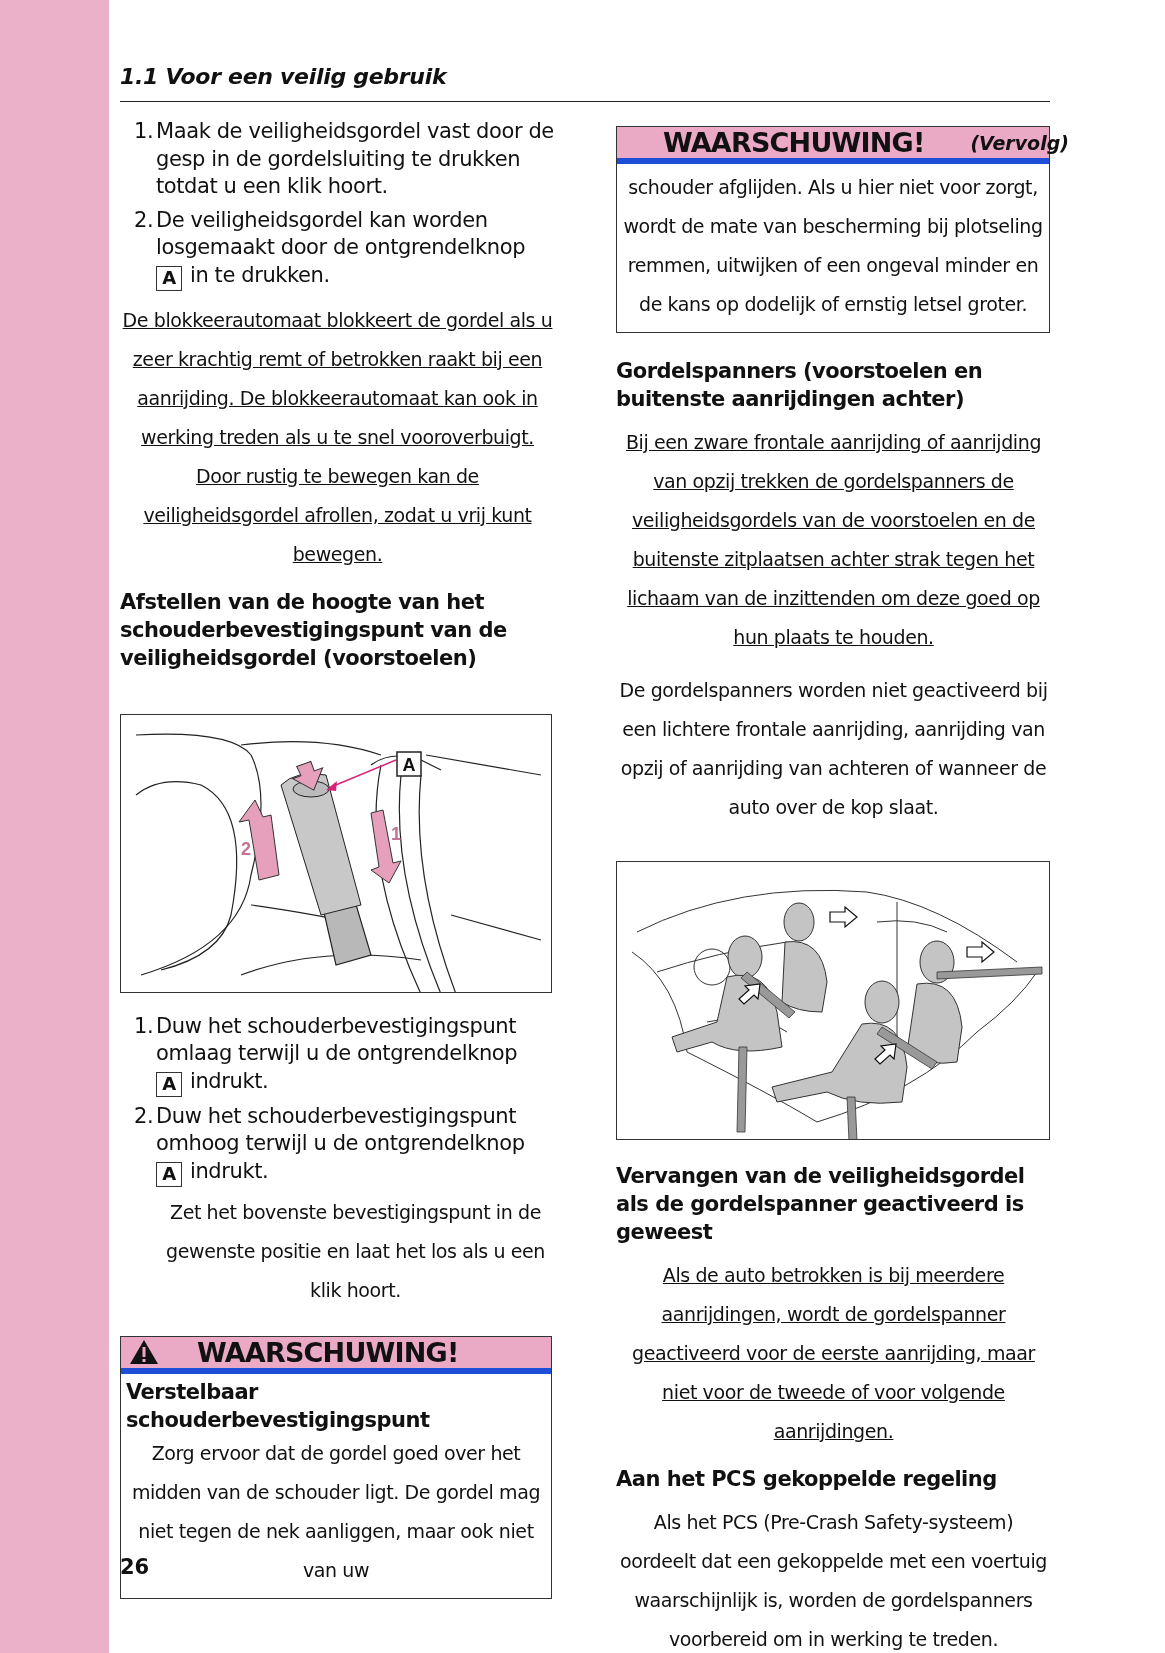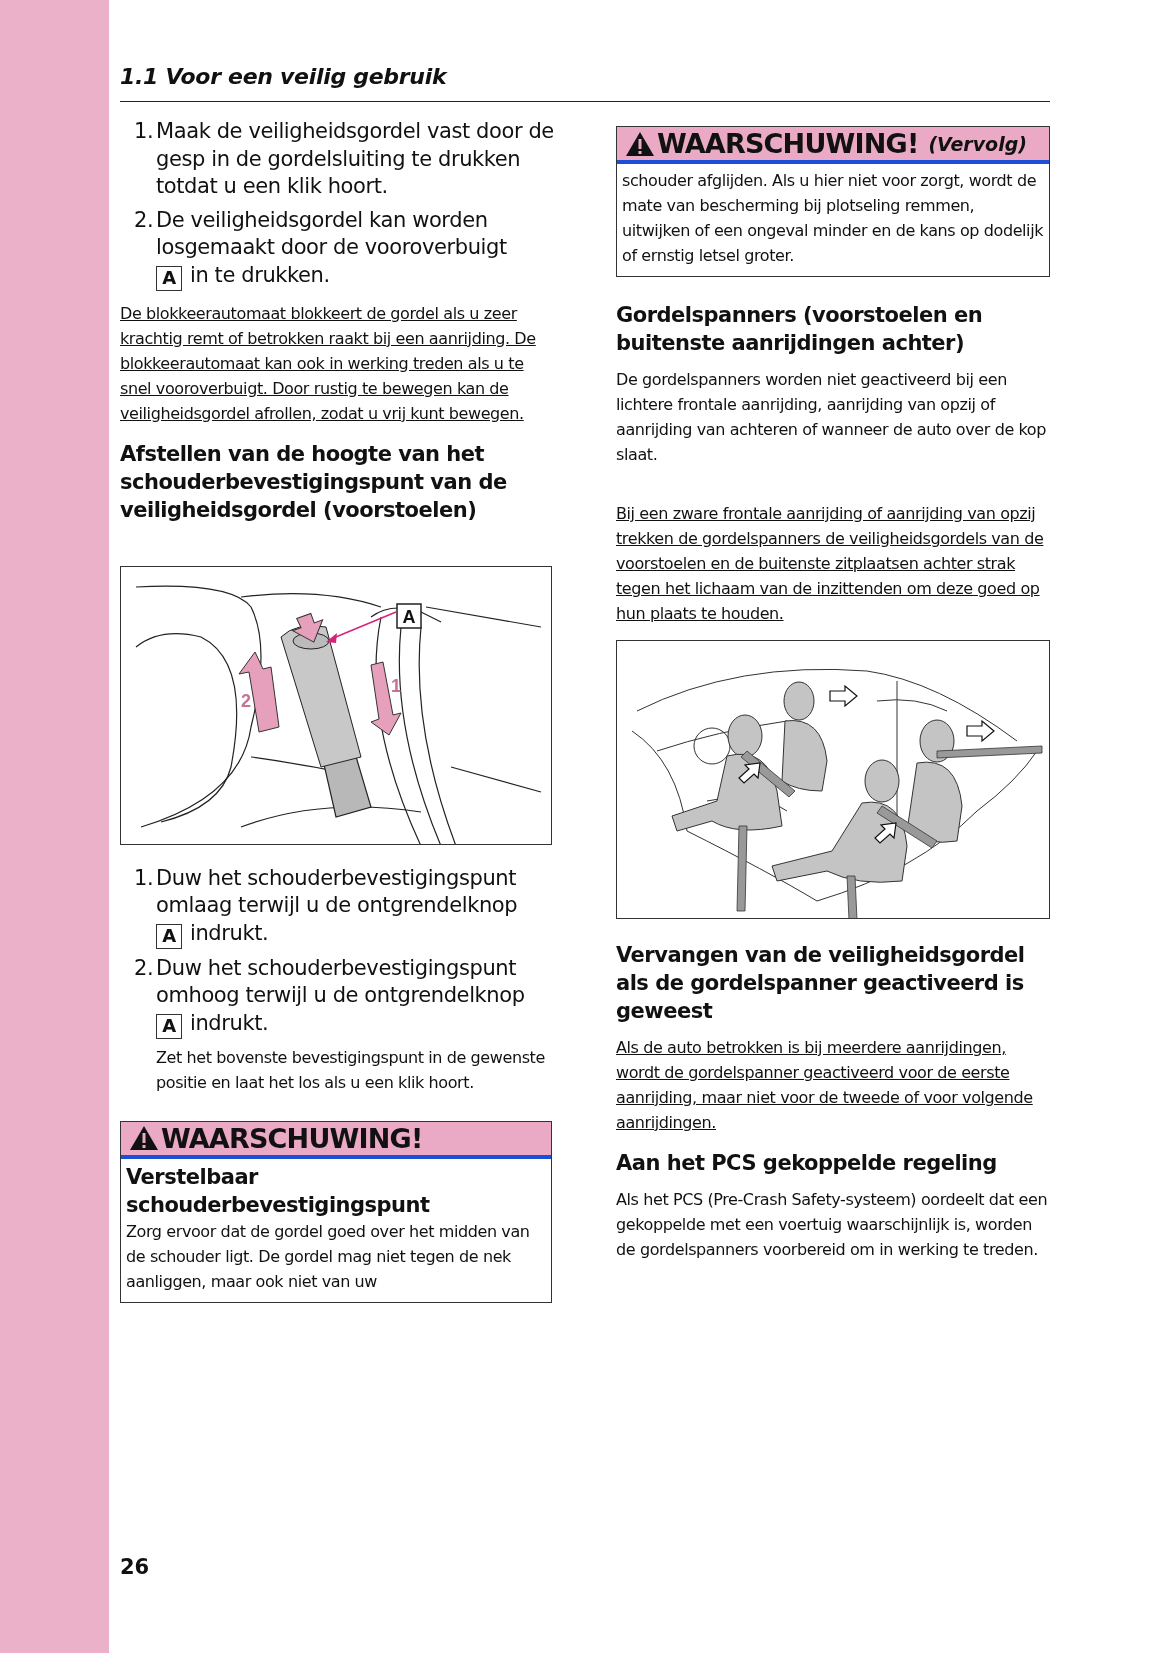--- a/index.html
+++ b/index.html
@@ -4,31 +4,31 @@
 <style>
   * { box-sizing: border-box; margin: 0; padding: 0; }
   html, body { width: 1165px; height: 1653px; background: #ffffff; overflow: hidden; }
   body { position: relative; font-family: "DejaVu Sans", sans-serif; color: #111; }
   .sidebar { position: absolute; left: 0; top: 0; width: 109px; height: 1653px; background: #ebb1c9; }
   .section-header { position: absolute; left: 120px; top: 64px; width: 930px; height: 38px; border-bottom: 1.5px solid #222; font-style: italic; }
   .section-header span { font-weight: bold; font-size: 22px; letter-spacing: -0.3px; }
   .col { position: absolute; width: 435px; }
   .col-left { left: 120px; top: 118px; }
   .col-right { left: 616px; top: 126px; }
-  .body-text { font-size: 16px; line-height: 25px; letter-spacing: -0.4px; }
+  .body-text { font-size: 19px; line-height: 39px; letter-spacing: -0.4px; text-align: center; }
   .heading { font-size: 21px; font-weight: bold; line-height: 28px; letter-spacing: -0.5px; }
   ol.steps { list-style: none; }
   ol.steps li { position: relative; padding-left: 36px; font-size: 21px; line-height: 27.5px; letter-spacing: -0.4px; margin-bottom: 6px; }
   ol.steps li .num { position: absolute; left: 14px; top: 0; }
   .abox { display: inline-block; border: 1.5px solid #333; width: 26px; height: 25px; text-align: center; font-weight: bold; font-size: 18px; line-height: 22px; margin-right: 8px; vertical-align: -2px; }
   .mb10 { margin-bottom: 10px; }
   .mb14 { margin-bottom: 14px; text-decoration: underline; }
   .figure { border: 1.5px solid #333; background: #fff; position: relative; overflow: hidden; }
   .warn { border: 1.5px solid #333; }
-  .warn-head { background: #eaa9c4; border-bottom: 4px solid #1d4ed8; height: 37px; display: flex; align-items: center; padding-left: 8px; }
+  .warn-head { background: #eaa9c4; border-bottom: 6px solid #1d4ed8; height: 37px; display: flex; align-items: center; padding-left: 8px; gap: 36px; }
   .warn-head .tri { width: 30px; height: 26px; margin-right: 2px; }
   .warn-head .title { font-weight: bold; font-size: 27px; letter-spacing: -0.8px; }
   .warn-head .cont { font-weight: bold; font-style: italic; font-size: 19px; margin-left: 10px; }
   .warn-body { padding: 4px 5px 8px 5px; }
   .page-number { position: absolute; left: 120px; top: 1555px; font-weight: bold; font-size: 21px; }
 </style>
 </head>
 <body>
 
 <div class="sidebar"></div>
@@ -38,21 +38,21 @@
 </div>
 
 <div class="col col-left">
   <ol class="steps mb10">
     <li>
       <span class="num">1.</span>
       <span>Maak de veiligheidsgordel vast door de gesp in de gordelsluiting te drukken totdat u een klik hoort.</span>
     </li>
     <li>
       <span class="num">2.</span>
-      <span>De veiligheidsgordel kan worden losgemaakt door de vooroverbuigt</span><br>
+      <span>De veiligheidsgordel kan worden losgemaakt door de ontgrendelknop</span><br>
       <span class="abox">A</span><span>in te drukken.</span>
     </li>
   </ol>
 
   <p class="body-text mb14">De blokkeerautomaat blokkeert de gordel als u zeer krachtig remt of betrokken raakt bij een aanrijding. De blokkeerautomaat kan ook in werking treden als u te snel vooroverbuigt. Door rustig te bewegen kan de veiligheidsgordel afrollen, zodat u vrij kunt bewegen.</p>
 
   <div class="heading" style="margin-bottom:42px">Afstellen van de hoogte van het schouderbevestigingspunt van de veiligheidsgordel (voorstoelen)</div>
 
   <div class="figure" style="width:432px; height:279px; margin-bottom:20px;">
     <svg width="432" height="279" viewBox="0 0 432 279">
@@ -124,22 +124,22 @@
       </svg>
       <span class="title">WAARSCHUWING!</span>
       <span class="cont">(Vervolg)</span>
     </div>
     <div class="warn-body">
       <p class="body-text">schouder afglijden. Als u hier niet voor zorgt, wordt de mate van bescherming bij plotseling remmen, uitwijken of een ongeval minder en de kans op dodelijk of ernstig letsel groter.</p>
     </div>
   </div>
 
   <div class="heading mb10">Gordelspanners (voorstoelen en buitenste aanrijdingen achter)</div>
+  <p class="body-text mb14">Bij een zware frontale aanrijding of aanrijding van opzij trekken de gordelspanners de veiligheidsgordels van de voorstoelen en de buitenste zitplaatsen achter strak tegen het lichaam van de inzittenden om deze goed op hun plaats te houden.</p>
   <p class="body-text" style="margin-bottom:34px">De gordelspanners worden niet geactiveerd bij een lichtere frontale aanrijding, aanrijding van opzij of aanrijding van achteren of wanneer de auto over de kop slaat.</p>
-  <p class="body-text mb14">Bij een zware frontale aanrijding of aanrijding van opzij trekken de gordelspanners de veiligheidsgordels van de voorstoelen en de buitenste zitplaatsen achter strak tegen het lichaam van de inzittenden om deze goed op hun plaats te houden.</p>
 
   <div class="figure" style="width:434px; height:279px; margin-bottom:22px;">
     <svg width="434" height="279" viewBox="0 0 434 279">
       <g fill="none" stroke="#333" stroke-width="1">
         <path d="M20 70 Q120 20 250 30 Q320 40 400 100"></path>
         <path d="M15 90 Q60 120 70 190 Q150 230 200 260"></path>
         <path d="M200 260 Q300 230 360 170 Q400 140 420 110"></path>
         <path d="M40 110 Q100 90 170 80"></path>
         <path d="M90 160 Q140 150 170 170"></path>
         <path d="M260 60 Q300 55 330 70"></path>

